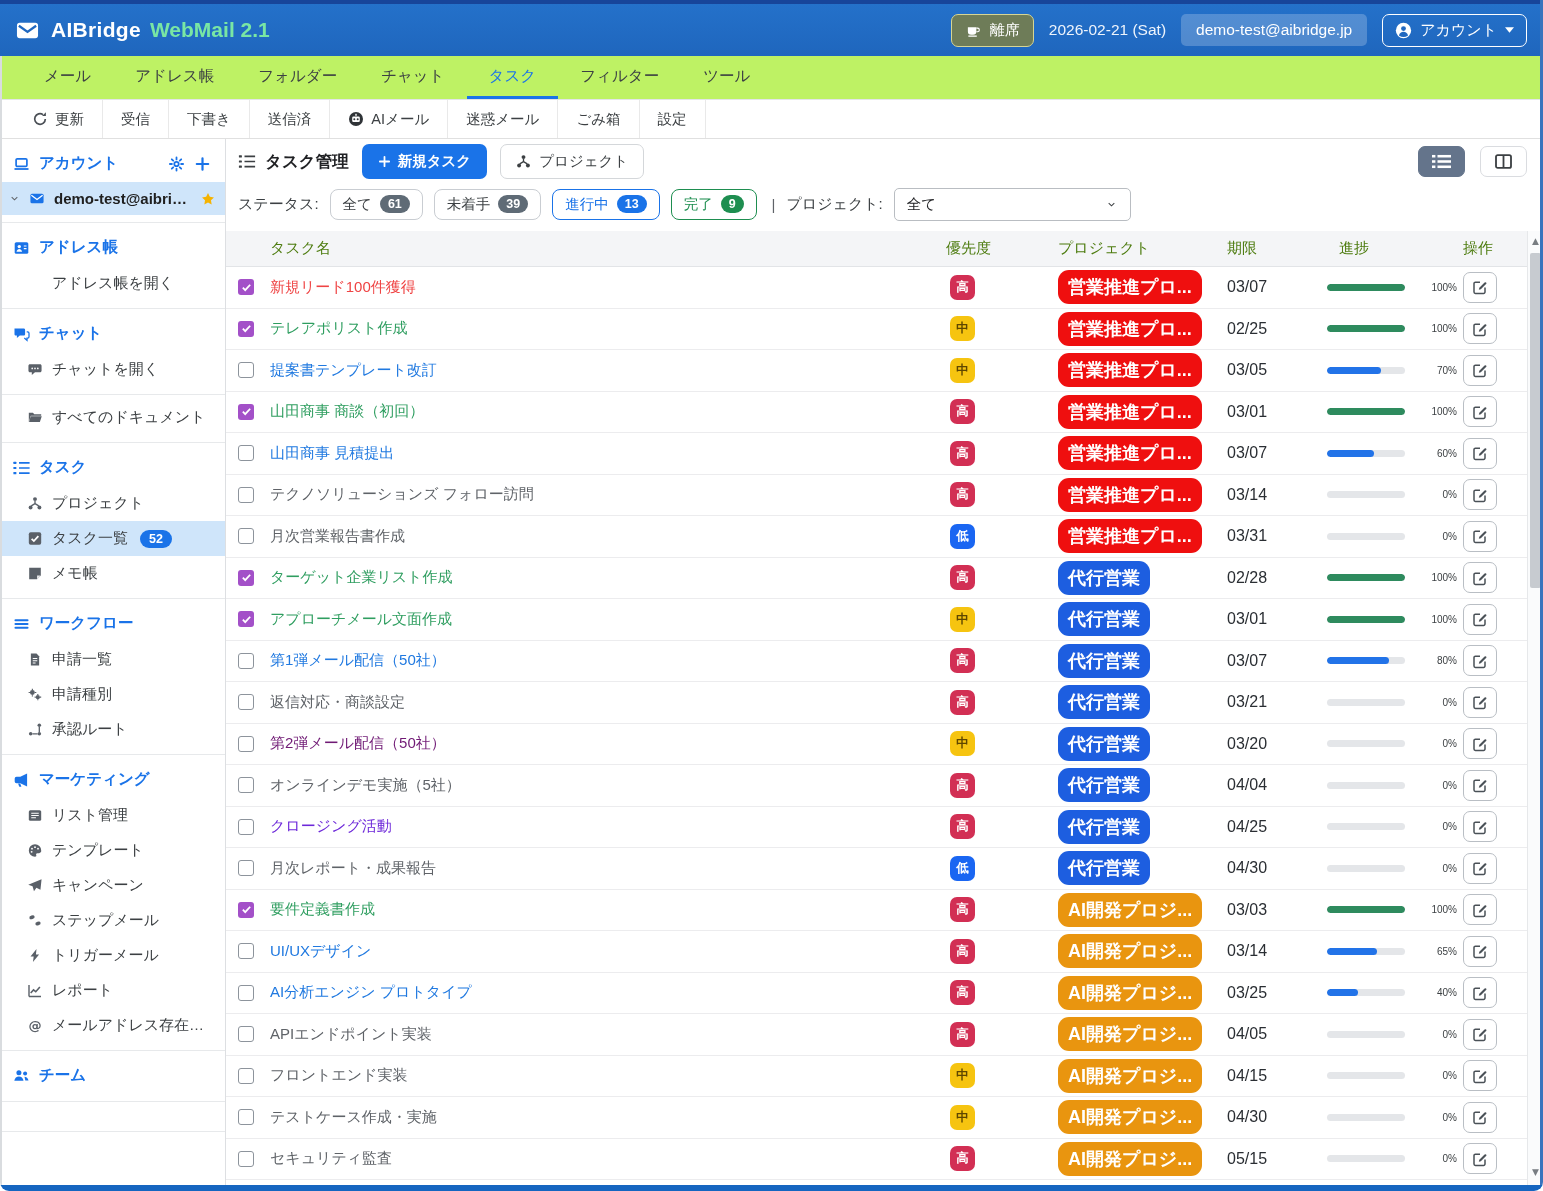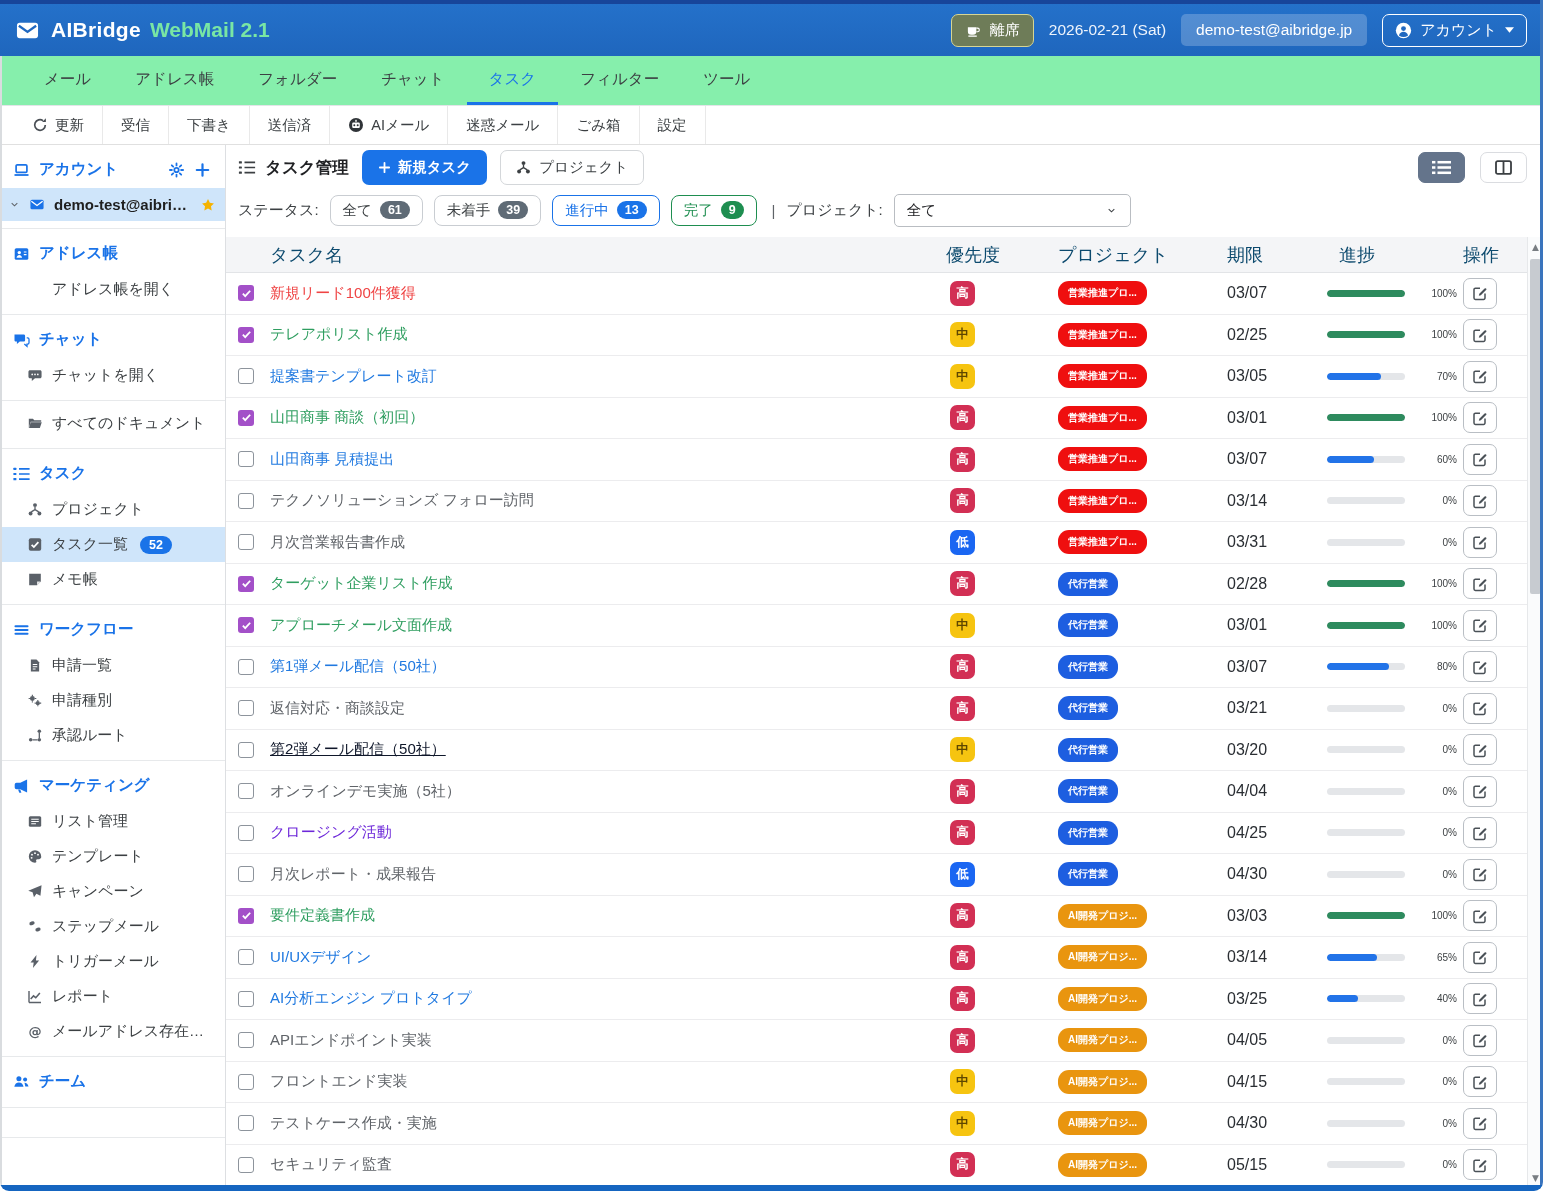--- a/index.html
+++ b/index.html
@@ -27,21 +27,21 @@
     border:1px solid #d6d593; border-radius:7px; color:#fff; padding:6px 13px; font-size:15px; cursor:pointer; }
   .away-btn .ic { width:17px; height:15px; }
   .hdr-date { font-size:15.5px; color:#eef4fc; }
   .email-chip { background:rgba(255,255,255,.22); border-radius:5px; padding:7px 15px; font-size:15.5px; }
   .account-btn { display:flex; align-items:center; gap:8px; border:1px solid #fff; border-radius:7px;
     background:transparent; color:#fff; padding:6px 12px; font-size:15px; cursor:pointer; }
   .account-btn .ic.person { width:17px; height:17px; color:#fff; }
   .account-btn .ic.caret { width:9px; height:6px; color:#fff; }
 
   
-  .nav-tabs { height:50px; border-bottom:1px solid #e3e5e8; display:flex; padding-left:22px; background:#86efac; }
+  .nav-tabs { height:44px; border-bottom:1px solid #e3e5e8; display:flex; padding-left:22px; background:#bef264; }
   .tab { padding:0 22px; font-size:15.5px; color:#3c4043; display:flex; align-items:center;
     border-bottom:3px solid transparent; cursor:pointer; }
   .tab.active { color:#1a73e8; border-bottom-color:#1a73e8; }
 
   
   .toolbar { height:39px; border-bottom:1px solid #e0e0e0; display:flex; align-items:stretch; padding-left:14px; background:#fff; }
   .tb-item { display:flex; align-items:center; gap:7px; padding:0 18px; font-size:14.5px; color:#3c4043;
     border-right:1px solid #e9e9e9; cursor:pointer; }
   .tb-item .ic { width:16px; height:16px; color:#4a4f55; }
   .tb-item .ic.dark { color:#2f3337; }
@@ -95,34 +95,34 @@
   .fbtn .cnt { border-radius:10px; color:#fff; font-size:12.5px; font-weight:bold; padding:2px 8px; }
   .fdiv { font-size:15px; color:#5f6368; margin-left:4px; }
   .fselect { width:237px; height:33px; border:1px solid #b9bdc2; border-radius:5px; display:flex;
     align-items:center; padding:0 12px; font-size:14.5px; color:#202124; cursor:pointer; background:#fff; }
   .fselect .ic { width:13px; height:9px; margin-left:auto; color:#3c4043; }
 
   
   .tablewrap { flex:1; display:flex; min-height:0; }
   .tcol { flex:1; min-width:0; }
   .grid-cols { display:grid; grid-template-columns:40px 1fr 112px 155px 112px 132px 70px; align-items:center; }
-  .thead { height:36px; background:#f4f5f7; border-bottom:1px solid #e2e4e7; color:#0c4a6e; font-size:18px; }
+  .thead { height:36px; background:#f4f5f7; border-bottom:1px solid #e2e4e7; color:#4d7c0f; font-size:15px; }
   .thead .h-task { padding-left:4px; }
   .thead .h-deadline, .thead .h-progress { padding-left:14px; }
   .thead .h-action { padding-left:6px; }
   .row { height:41.5px; border-bottom:1px solid #ececee; font-size:15px; }
   .cell-check { display:flex; justify-content:center; }
   .checkbox { width:16px; height:16px; border-radius:3px; cursor:pointer; }
   .checkbox.unchecked { border:1.5px solid #8d949c; background:#fff; }
   .checkbox.checked { background:#a350c8; display:flex; align-items:center; justify-content:center; }
   .checkbox.checked svg { width:11px; height:11px; }
   .task-name { padding-left:4px; white-space:nowrap; overflow:hidden; text-overflow:ellipsis; cursor:pointer; }
   .prio { width:25px; height:25px; border-radius:7px; display:flex; align-items:center;
     justify-content:center; font-size:12.5px; font-weight:bold; margin-left:4px; }
-  .proj { display:inline-block; border-radius:11px; color:#fff; font-size:10px; font-weight:bold;
+  .proj { display:inline-block; border-radius:11px; color:#fff; font-size:18px; font-weight:bold;
     padding:5px 10px; white-space:nowrap;text-align:center; }
   .deadline { padding-left:14px; font-size:16px; color:#2a2e33; }
   .prog { display:flex; align-items:center; gap:9px; padding-left:2px; }
   .prog .track { width:82px; height:7px; border-radius:4px; background:#e4e6e9; overflow:hidden; }
   .prog .fill { height:100%; border-radius:4px; }
   .prog .pct { font-size:10px; color:#3c4043; width:46px; text-align:right; }
   .editbtn { width:34px; height:31px; border:1px solid #b9bec4; border-radius:7px; background:#fff;
     display:flex; align-items:center; justify-content:center; color:#4a5157; cursor:pointer; margin-left:6px; }
   .editbtn .ic { width:16px; height:16px; }
 
@@ -959,21 +959,21 @@
                         <path d="M6.8 10.8l2-.5 5.3-5.3a1.06 1.06 0 0 0-1.5-1.5L7.3 8.8z" fill="currentColor"></path>
                       </svg>
                     </span>
                   </button>
                 </div>
               </div>
               <div class="row grid-cols">
                 <div class="cell-check">
                   <div class="checkbox unchecked"></div>
                 </div>
-                <div class="task-name" style="color: #0f172a; text-decoration: underline;">第2弾メール配信（50社）</div>
+                <div class="task-name" style="color: #701a75;">第2弾メール配信（50社）</div>
                 <div>
                   <span class="prio" style="background: rgb(246, 196, 16); color: rgb(95, 71, 0);">中</span>
                 </div>
                 <div><span class="proj" style="background: rgb(29, 94, 224);">代行営業</span></div>
                 <div class="deadline">03/20</div>
                 <div class="prog">
                   <div class="track" style="background: rgb(228, 230, 233);">
                     <div class="fill" style="width: 0%; background: rgb(34, 115, 232);"></div>
                   </div>
                   <span class="pct">0%</span>

